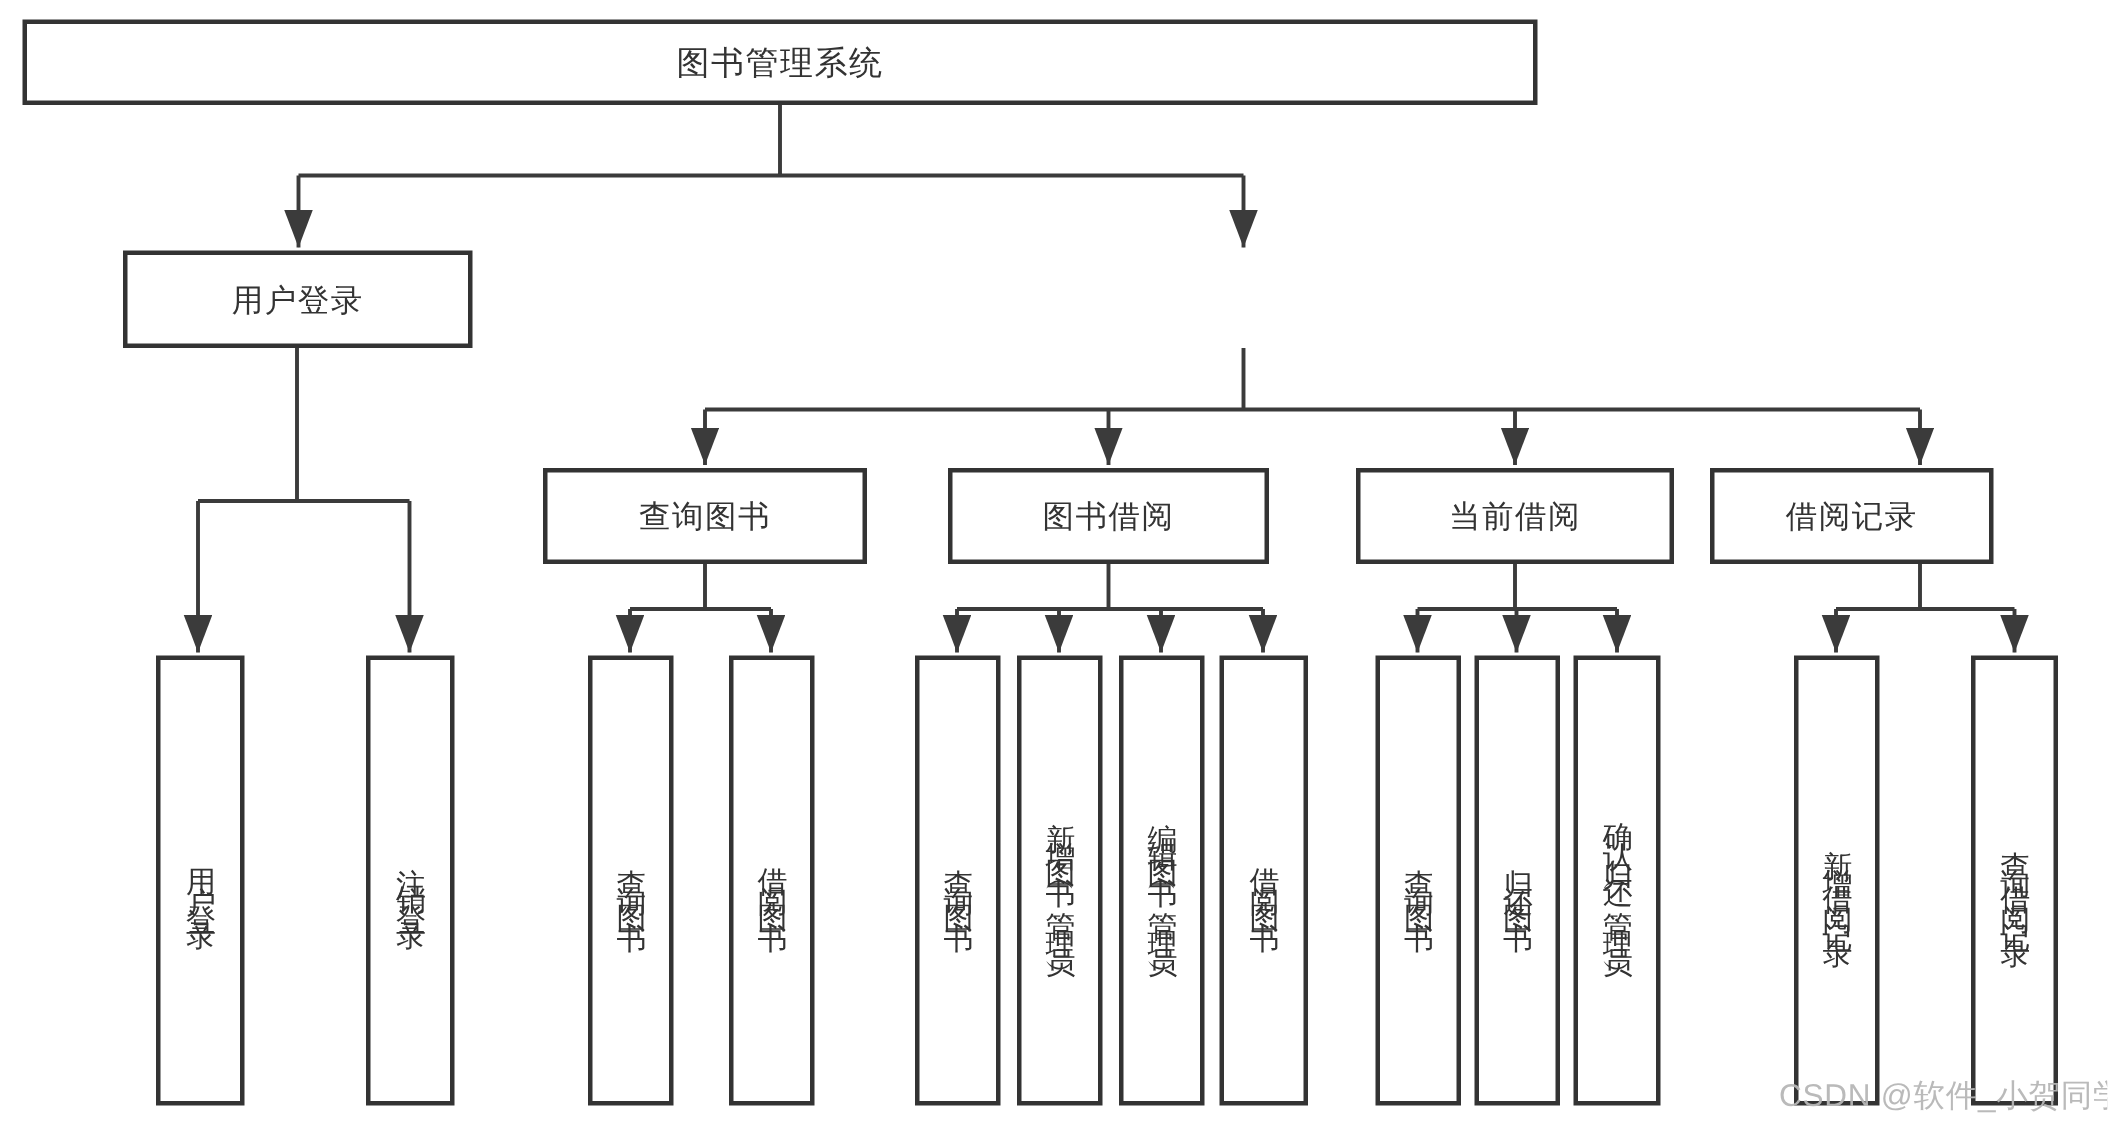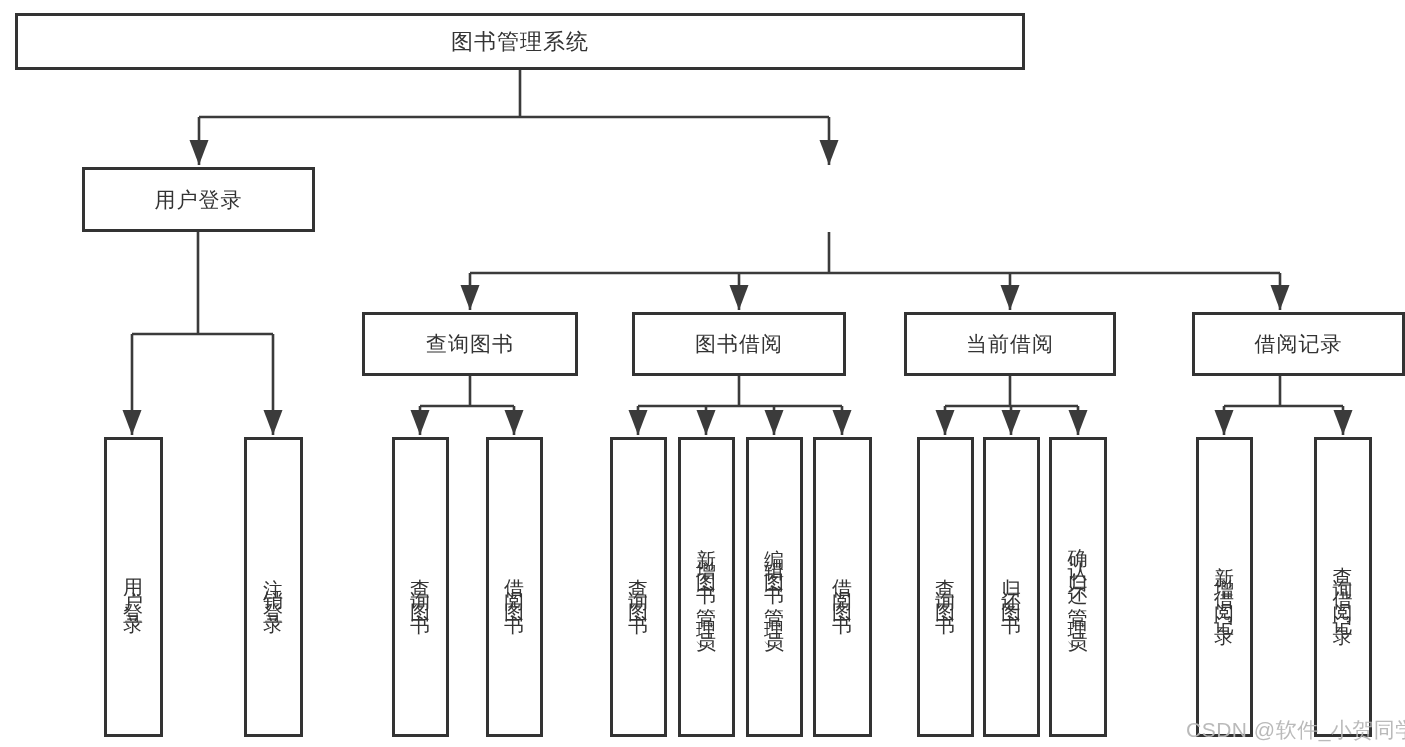--- a/index.html
+++ b/index.html
@@ -112,21 +112,21 @@
     <line class="ln" x1="1343" y1="406" x2="1343" y2="435" marker-end="url(#arw)"></line>
   </svg>
 
   <div class="node root" style="left:15px; top:13px; width:1010px; height:57px;">图书管理系统</div>
 
   <div class="node" style="left:82px; top:167px; width:233px; height:65px;">用户登录</div>
 
   <div class="node" style="left:362px; top:312px; width:216px; height:64px;">查询图书</div>
   <div class="node" style="left:904px; top:312px; width:212px; height:64px;">当前借阅</div>
   <div class="node" style="left:632px; top:312px; width:214px; height:64px;">图书借阅</div>
-  <div class="node" style="left:1192px; top:312px; width:213px; height:64px;">借阅记录</div>
+  <div class="node" style="left:1140px; top:312px; width:189px; height:64px;">借阅记录</div>
 
   <div class="vnode" style="left:104px; top:437px; width:59px; height:300px;">
     <span class="vtext">用户登录</span>
   </div>
   <div class="vnode" style="left:244px; top:437px; width:59px; height:300px;">
     <span class="vtext">注销登录</span>
   </div>
 
   <div class="vnode" style="left:392px; top:437px; width:57px; height:300px;">
     <span class="vtext">查询图书</span>

